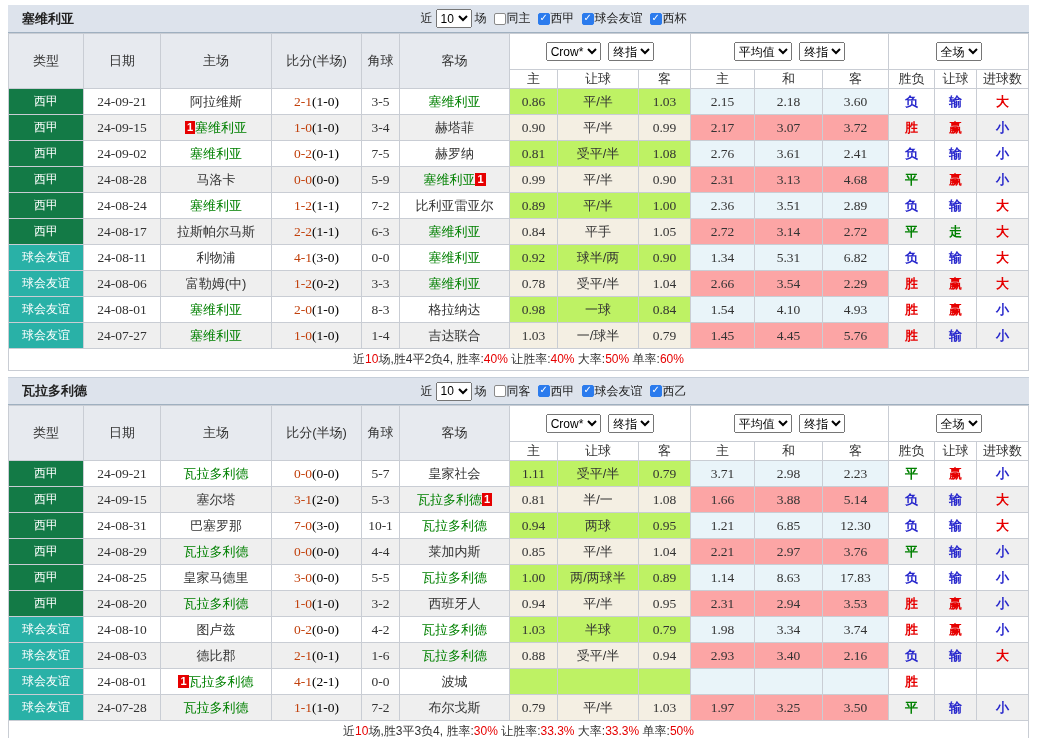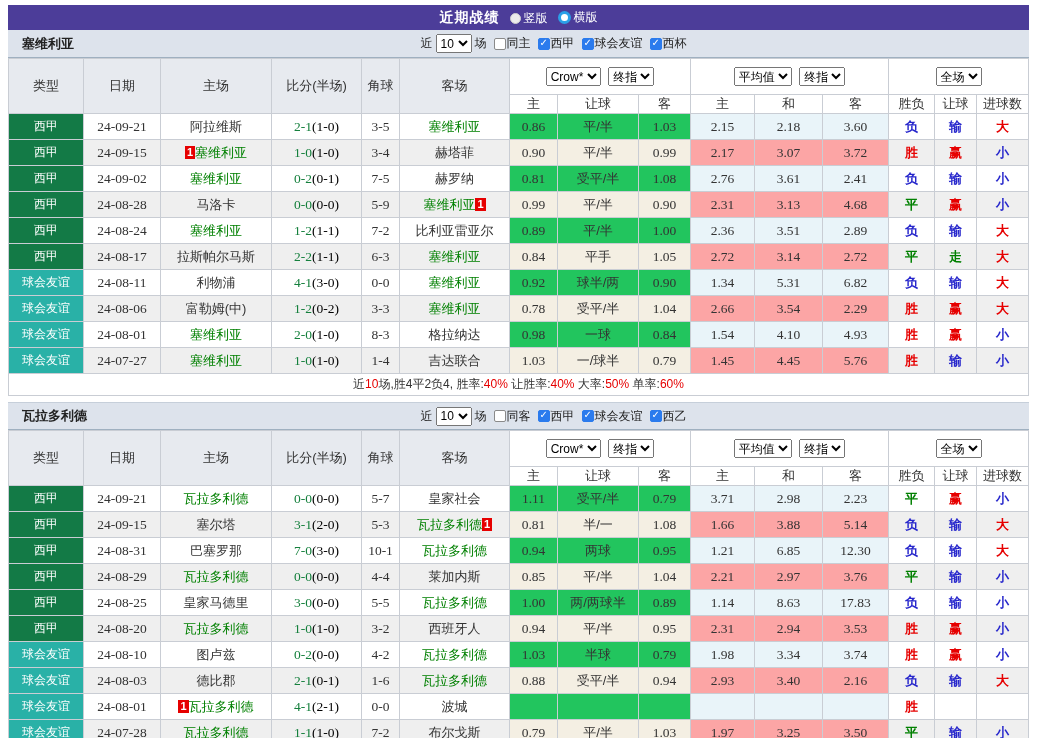--- a/index.html
+++ b/index.html
@@ -30,53 +30,43 @@
   .match-table th,.match-table td{border:1px solid #c9cdd4;text-align:center;padding:0;overflow:hidden;white-space:nowrap}
   thead th{font-weight:normal;color:#333;font-size:13px}
   th.lh{background:#e7eaef}
   .hrow1{height:21px}
   .hrow2{height:17px}
   th.dd,.hrow2 th{background:#fff}
   th.dd select{font-size:12px;height:19px;margin:8px 2px;vertical-align:middle}
   tbody tr{height:26px}
   tbody td{background:#fff}
   tbody tr.even td{background:#efefef}
-  tbody td.crow{background:#22c55e}
+  tbody td.crow{background:#bef264}
   tbody tr.even td.crow{background:#f4efe3}
   tbody td.avgc{background:#e9f4f9}
   tbody tr.even td.avgc{background:#fca5a5}
   td.type-cell{color:#fff;font-size:12px}
   .num{font-family:"Liberation Serif","DejaVu Serif",serif;font-size:13.5px}
   .team-link{cursor:pointer;color:#333}
   .team-link.focus{color:#008000}
   .red-badge{display:inline-block;background:#e60000;color:#fff;font-size:11px;line-height:13px;padding:0 2px;font-weight:bold;vertical-align:1px}
-  .score-main{color:#15803d}
+  .score-main{color:#c2410c}
   .half-score{color:#000000}
   td.res{font-weight:bold}
   td.res.red{color:#e60000}
   td.res.blue{color:#2727cc}
   td.res.green{color:#008000}
   tfoot td.summary{height:22px;background:#fff;font-size:12px;color:#333}
   .summary .redtxt{color:#e60000}
 </style>
 </head>
 <body>
 
 <div class="page">
 
-  <div class="topbar">
-    <span class="topbar-title">近期战绩</span>
-    <span><span class="radio-item">
-          <span class="radio-dot sel"></span>
-          <span>竖版</span>
-        </span><span class="radio-item">
-          <span class="radio-dot unsel"></span>
-          <span>横版</span>
-        </span></span>
-  </div>
 
   <div>
     <div class="section-bar">
       <span class="team-name">塞维利亚</span>
       <span class="filter" id="filter-0">
           <span>近</span>
           <select><option>10</option></select>
           <span>场</span>
           <span class="cb"></span>
           <span>同主</span>

